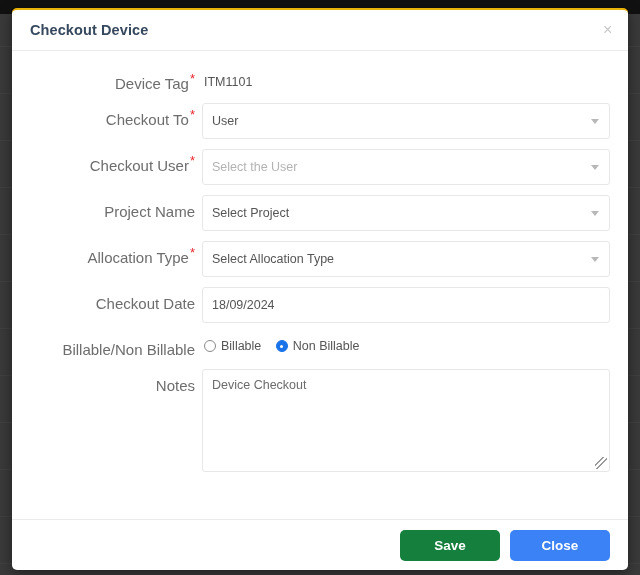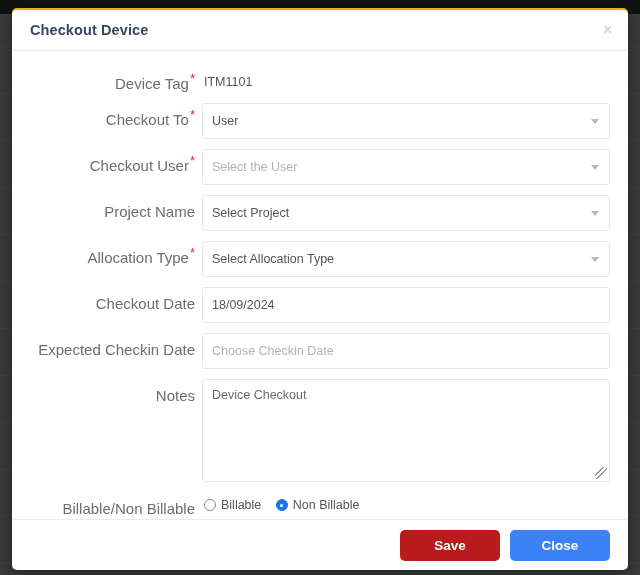--- a/index.html
+++ b/index.html
@@ -192,21 +192,21 @@
     min-width: 100px;
     height: 31px;
     border: none;
     border-radius: 5px;
     color: #ffffff;
     font-size: 13.5px;
     font-weight: bold;
     cursor: pointer;
     font-family: "Liberation Sans", sans-serif;
   }
-  .btn-save { background: #b91c1c; }
+  .btn-save { background: #15803d; }
   .btn-close { background: #3b82f6; }
 </style>
 </head>
 <body>
 
 <div id="backdrop"></div>
 <div id="backdrop-top"></div>
 
 <div id="modal">
 
@@ -278,59 +278,49 @@
       <div class="lbl-wrap">
         <span class="lbl">Checkout Date</span>
       </div>
       <div class="ctl">
         <div class="field value">
           <span>18/09/2024</span>
         </div>
       </div>
     </div>
 
-    <div class="row">
-      <div class="lbl-wrap">
-        <span class="lbl">Expected Checkin Date</span>
-      </div>
-      <div class="ctl">
-        <div class="field placeholder">
-          <span>Choose Checkin Date</span>
-        </div>
-      </div>
-    </div>
-
-    <div class="row">
-      <div class="lbl-wrap">
-        <span class="lbl">Notes</span>
-      </div>
-      <div class="ctl">
-        <div class="notes-box">
-          <span>Device Checkout</span>
-          <span class="resize-grip"></span>
-        </div>
-      </div>
-    </div>
 
     <div class="row">
       <div class="lbl-wrap">
         <span class="lbl">Billable/Non Billable</span>
       </div>
       <div class="ctl radio-row">
         <span class="radio-opt">
           <span class="rd"></span>
           <span>Billable</span>
         </span>
         <span class="radio-opt">
           <span class="rd on"></span>
           <span>Non Billable</span>
         </span>
       </div>
     </div>
 
+    <div class="row">
+      <div class="lbl-wrap">
+        <span class="lbl">Notes</span>
+      </div>
+      <div class="ctl">
+        <div class="notes-box">
+          <span>Device Checkout</span>
+          <span class="resize-grip"></span>
+        </div>
+      </div>
+    </div>
+
   </div>
 
   <div id="modal-footer">
     <button class="btn btn-save">Save</button>
     <button class="btn btn-close">Close</button>
   </div>
 
 </div>
 
 </body></html>

